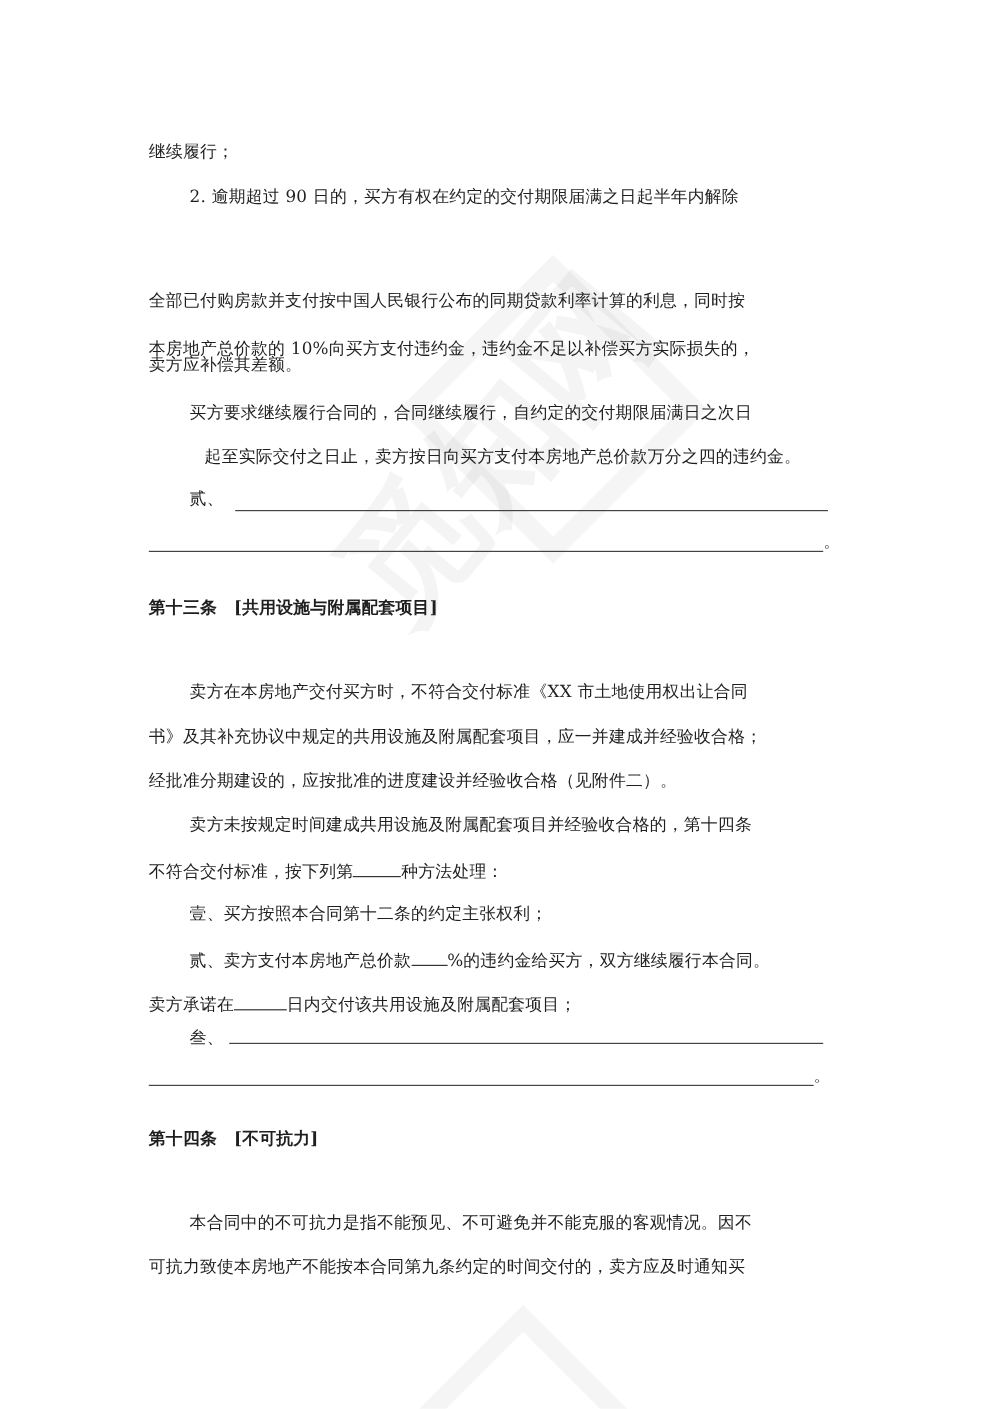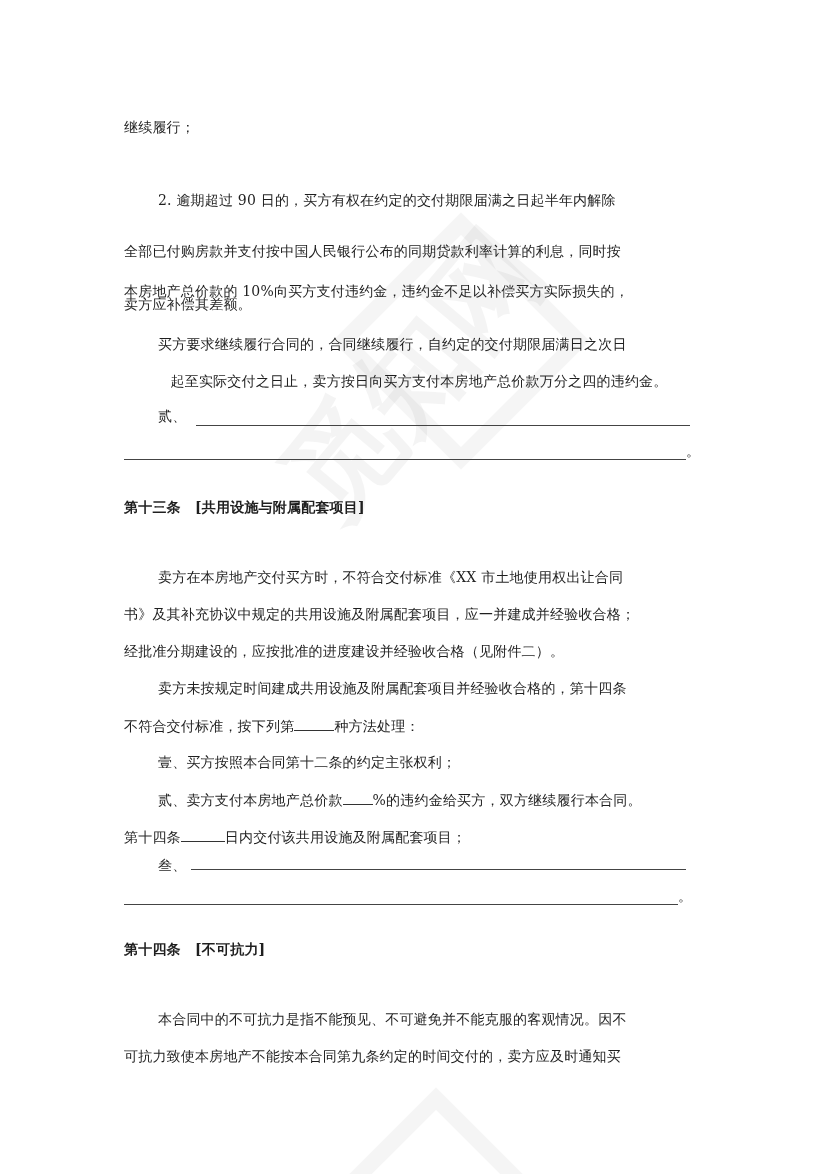--- a/index.html
+++ b/index.html
@@ -76,21 +76,21 @@
 <body>
 
 <div class="page">
 
   <div class="wm-diamond wm-d1"></div>
   <div class="watermark wm1">觅知网</div>
   <div class="wm-diamond wm-d2"></div>
 
   <div class="line" style="top:116px;">继续履行；</div>
 
-  <div class="line indent" style="top:153px;margin-top:36px;">2. 逾期超过 90 日的，买方有权在约定的交付期限届满之日起半年内解除</div>
+  <div class="line indent" style="top:153px;">2. 逾期超过 90 日的，买方有权在约定的交付期限届满之日起半年内解除</div>
   <div class="line" style="top:227px;margin-top:13px;">全部已付购房款并支付按中国人民银行公布的同期贷款利率计算的利息，同时按</div>
   <div class="line" style="top:280px;">本房地产总价款的 10%向买方支付违约金，违约金不足以补偿买方实际损失的，</div>
   <div class="line" style="top:293px;">卖方应补偿其差额。</div>
 
   <div class="line indent" style="top:333px;">买方要求继续履行合同的，合同继续履行，自约定的交付期限届满日之次日</div>
   <div class="line" style="top:370px;text-align:center;">起至实际交付之日止，卖方按日向买方支付本房地产总价款万分之四的违约金。</div>
 
   <div class="line indent" style="top:405px;">贰、</div>
   <div class="long-blank" style="left:196px; top:424px; width:494px;"></div>
   <div class="long-blank" style="left:124px; top:458px; width:562px;"></div>
@@ -105,21 +105,21 @@
   <div class="line indent" style="top:677px;">卖方未按规定时间建成共用设施及附属配套项目并经验收合格的，第十四条</div>
   <div class="line" style="top:714px;">
     <span>不符合交付标准，按下列第</span><span class="blank" style="width:40px;"></span><span>种方法处理：</span>
   </div>
 
   <div class="line indent" style="top:751px;">壹、买方按照本合同第十二条的约定主张权利；</div>
   <div class="line indent" style="top:788px;">
     <span>贰、卖方支付本房地产总价款</span><span class="blank" style="width:30px;"></span><span>%的违约金给买方，双方继续履行本合同。</span>
   </div>
   <div class="line" style="top:825px;">
-    <span>第十四条</span><span class="blank" style="width:44px;"></span><span>日内交付该共用设施及附属配套项目；</span>
+    <span>卖方承诺在</span><span class="blank" style="width:44px;"></span><span>日内交付该共用设施及附属配套项目；</span>
   </div>
 
   <div class="line indent" style="top:854px;">叁、</div>
   <div class="long-blank" style="left:191px; top:868px; width:495px;"></div>
   <div class="long-blank" style="left:124px; top:903px; width:554px;"></div>
   <span class="period" style="left:678px; top:888px;">。</span>
 
   <div class="line heading" style="top:938px;">第十四条　[不可抗力]</div>
 
   <div class="line indent" style="top:1008px;">本合同中的不可抗力是指不能预见、不可避免并不能克服的客观情况。因不</div>

